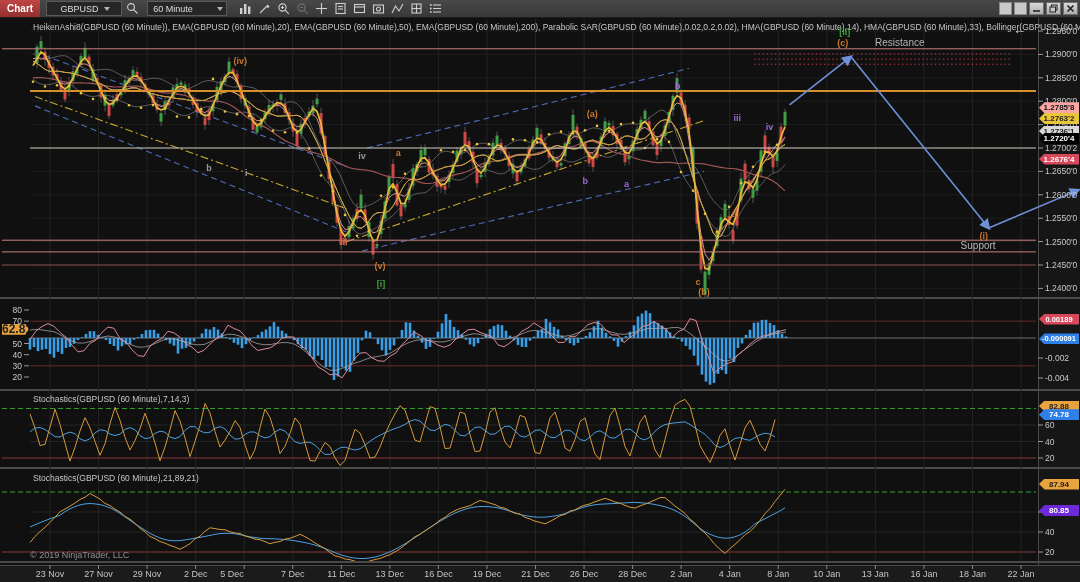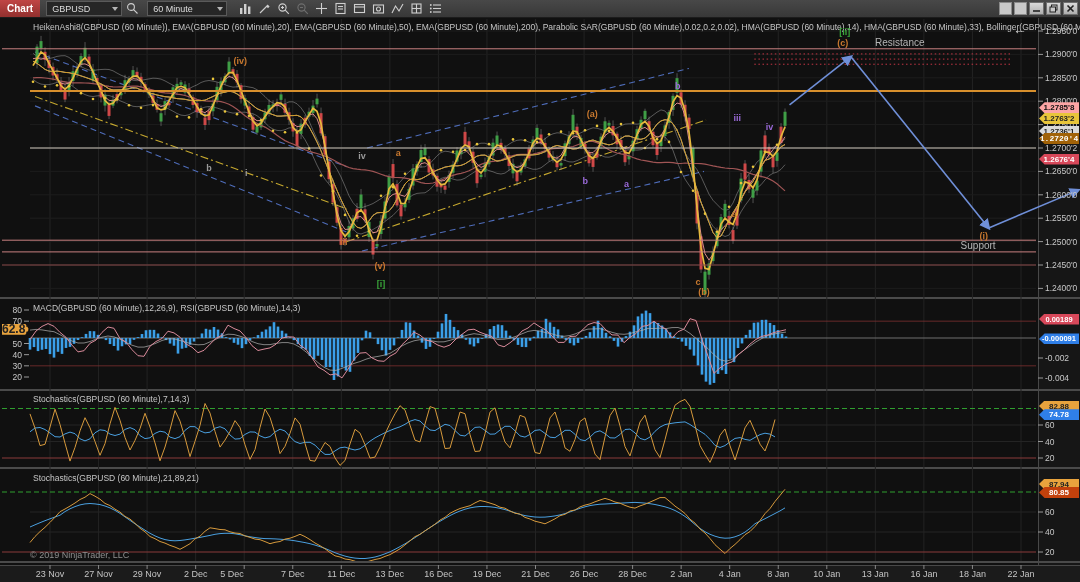--- a/index.html
+++ b/index.html
@@ -38,21 +38,21 @@
   .zone{position:absolute;color:#b5b5b5;font-size:10px;z-index:20;}
   .surf{position:absolute;z-index:15;}
 </style>
 </head>
 <body>
 
 <div id="root">
 
   <div class="toolbar">
     <div class="tab"><span>Chart</span></div>
-    <div class="dd" style="width:66px;justify-content:space-between;">
+    <div class="dd" style="width:66px;justify-content:center;">
       <span>GBPUSD</span>
       <span class="chev"></span>
     </div>
     <div class="tbtn" id="searchbtn">
         <svg width="13" height="13">
           <circle cx="5" cy="5" r="3.4" stroke="#cfcfcf" stroke-width="1.1" fill="none"></circle>
           <line x1="7.6" y1="7.6" x2="11.5" y2="11.5" stroke="#cfcfcf" stroke-width="1.1" fill="none"></line>
         </svg>
       </div>
     <div class="dd" style="width:70px;justify-content:space-between;">
@@ -959,21 +959,20 @@
         <line x1="24" y1="310" x2="29" y2="310" stroke="#999" stroke-width="1"></line>
         <line x1="24" y1="321.1666666666667" x2="29" y2="321.1666666666667" stroke="#999" stroke-width="1"></line>
         <line x1="24" y1="343.5" x2="29" y2="343.5" stroke="#999" stroke-width="1"></line>
         <line x1="24" y1="354.6666666666667" x2="29" y2="354.6666666666667" stroke="#999" stroke-width="1"></line>
         <line x1="24" y1="365.8333333333333" x2="29" y2="365.8333333333333" stroke="#999" stroke-width="1"></line>
         <line x1="24" y1="377" x2="29" y2="377" stroke="#999" stroke-width="1"></line>
       </g>
     </svg>
 
   <div class="ov ind-title" style="left:33px;top:22px;">HeikenAshi8(GBPUSD (60 Minute)), EMA(GBPUSD (60 Minute),20), EMA(GBPUSD (60 Minute),50), EMA(GBPUSD (60 Minute),200), Parabolic SAR(GBPUSD (60 Minute),0.02,0.2,0.02), HMA(GBPUSD (60 Minute),14), HMA(GBPUSD (60 Minute),33), Bollinger(GBPUSD (60 Minute),2,14)</div>
-  <div class="ov ind-title" style="left:33px;top:303px;">MACD(GBPUSD (60 Minute),12,26,9), RSI(GBPUSD (60 Minute),14,3)</div>
   <div class="ov ind-title" style="left:33px;top:394px;">Stochastics(GBPUSD (60 Minute),7,14,3)</div>
   <div class="ov ind-title" style="left:33px;top:473px;">Stochastics(GBPUSD (60 Minute),21,89,21)</div>
   <div class="ov zone" id="resLbl" style="left: 875.04px; top: 36.828px;">Resistance</div>
   <div class="ov zone" id="supLbl" style="left: 960.61px; top: 240.344px;">Support</div>
   <div class="ov" style="left:30px;top:550px;color:#8f8f8f;font-size:9px;z-index:20;">© 2019 NinjaTrader, LLC</div>
   <div class="ov" style="left:1013px;top:21px;color:#d8d8d8;font-size:14px;z-index:25;pointer-events:auto;">←</div>
 
   <div id="gen">
       <div class="ov tick" style="left:1045px;top:26px;">1.2950'0</div>
       <div class="ov tick" style="left:1045px;top:49.3999999999995px;">1.2900'0</div>
@@ -997,28 +996,28 @@
       <div class="ov tick" style="left:1045px;top:547px;">20</div>
       <div class="ov tick" style="left:2px;width:20px;text-align:right;top:305px;">80</div>
       <div class="ov tick" style="left:2px;width:20px;text-align:right;top:316.1666666666667px;">70</div>
       <div class="ov tick" style="left:2px;width:20px;text-align:right;top:338.5px;">50</div>
       <div class="ov tick" style="left:2px;width:20px;text-align:right;top:349.6666666666667px;">40</div>
       <div class="ov tick" style="left:2px;width:20px;text-align:right;top:360.8333333333333px;">30</div>
       <div class="ov tick" style="left:2px;width:20px;text-align:right;top:372px;">20</div>
       <div class="tag" style="top:102.34559999999944px;background:#fca5a5;color:#111;">1.2785'8</div>
       <div class="tag" style="top:112.92240000000014px;background:#e8c53a;color:#222;">1.2763'2</div>
       <div class="tag" style="top:125.60520000000008px;background:#d9d9d9;color:#222;">1.2736'1</div>
-      <div class="tag" style="top:132.9527999999994px;background:#a16207;color:#fff;font-family:Liberation Mono, monospace;">1.2720'4</div>
+      <div class="tag" style="top:132.9527999999994px;background:#000000;color:#fff;">1.2720'4</div>
       <div class="tag" style="top:153.5447999999992px;background:#d8485a;color:#fff;">1.2676'4</div>
       <div class="tag" style="top:313.6px;background:#d8485a;color:#fff;font-size:7.5px;">0.00189</div>
       <div class="tag" style="top:333.41px;background:#2f7fe8;color:#fff;font-size:7.5px;">-0.000091</div>
       <div class="tag" style="top:400.624px;background:#e8a33d;color:#222;">82.88</div>
       <div class="tag" style="top:409.3065px;background:#2f7fe8;color:#fff;">74.78</div>
       <div class="tag" style="top:478.56px;background:#e8a33d;color:#222;">87.94</div>
-      <div class="tag" style="top:487px;background:#c2410c;color:#fff;">80.85</div>
+      <div class="tag" style="top:505px;background:#6d28d9;color:#fff;">80.85</div>
       <div class="ltag" style="top:323.6955px;background:#e8a33d;color:#222;">62.81</div>
       <div class="datelbl" style="left:26px;">23 Nov</div>
       <div class="datelbl" style="left:74.55px;">27 Nov</div>
       <div class="datelbl" style="left:123.1px;">29 Nov</div>
       <div class="datelbl" style="left:171.64999999999998px;">2 Dec</div>
       <div class="datelbl" style="left:208px;">5 Dec</div>
       <div class="datelbl" style="left:268.75px;">7 Dec</div>
       <div class="datelbl" style="left:317.29999999999995px;">11 Dec</div>
       <div class="datelbl" style="left:365.84999999999997px;">13 Dec</div>
       <div class="datelbl" style="left:414.4px;">16 Dec</div>

